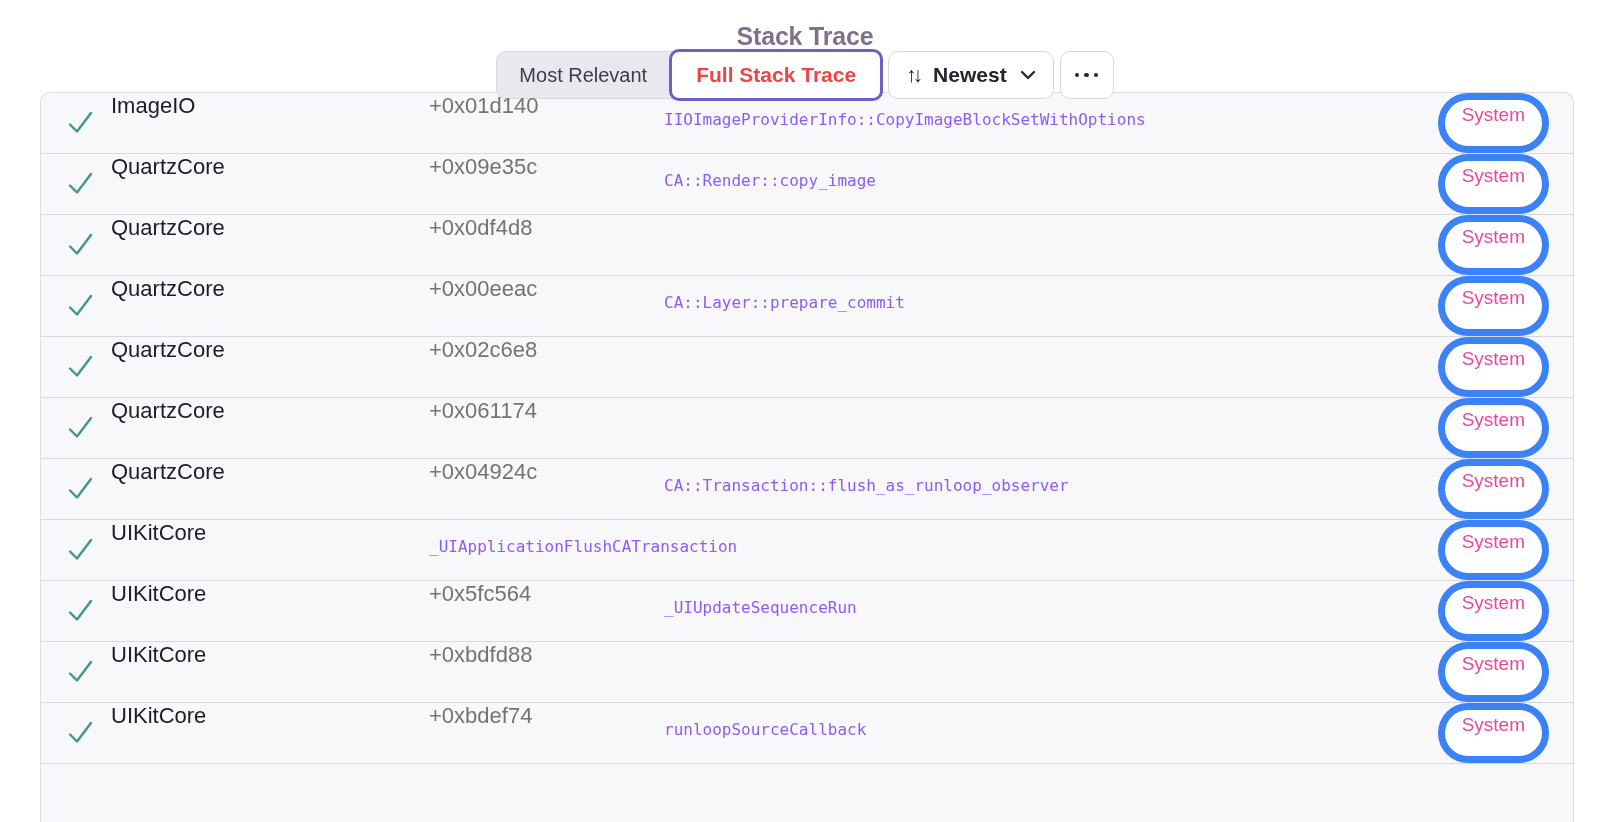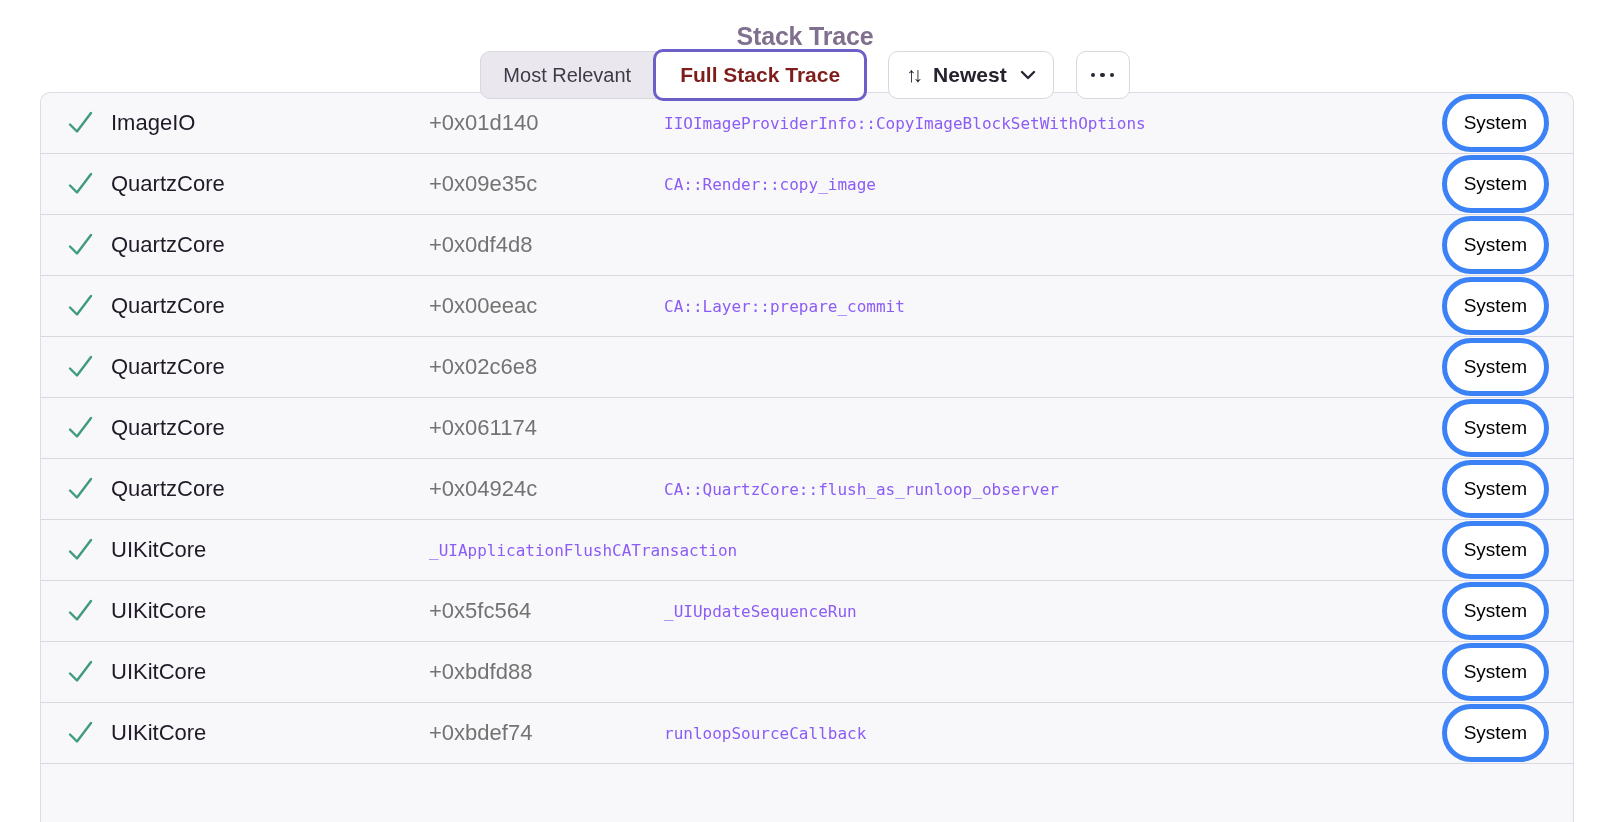--- a/index.html
+++ b/index.html
@@ -19,21 +19,21 @@
     margin: 22px 44px 0 40px;
     height: 52px;
     flex-direction: column;
   }
   .page-title {
     font-size: 25px;
     font-weight: 700;
     color: #80708f;
     letter-spacing: -0.2px;
   }
-  .controls { display: flex; align-items: center; gap: 22px; }
+  .controls { display: flex; align-items: center; gap: 6px; }
 
   .seg-group {
     display: flex;
     align-items: center;
     background: #eae8ee;
     border: 1px solid #d9d6de;
     border-radius: 10px;
     height: 48px;
   }
   .seg-inactive {
@@ -48,21 +48,21 @@
     background: #ffffff;
     border: 3px solid #6c5fc7;
     border-radius: 10px;
     height: 52px;
     margin: -3px -2px -3px 0;
     display: flex;
     align-items: center;
     padding: 0 24px;
     font-size: 21px;
     font-weight: 700;
-    color: #7f1d1d;
+    color: #ef4444;
     cursor: pointer;
     white-space: nowrap;
   }
 
   .sort-btn {
     display: flex;
     align-items: center;
     gap: 11px;
     height: 48px;
     padding: 0 17px;
@@ -107,21 +107,20 @@
     width: 1534px;
     height: 730px;
     background: #f8f8fa;
     border: 1px solid #dddce4;
     border-bottom: none;
     border-radius: 10px 10px 0 0;
     overflow: hidden;
   }
   .frame-row {
     display: flex;
-    align-items: center;
     min-height: 61px;
     border-bottom: 1px solid #d9d8e1;
     cursor: pointer;
   }
   .check-cell {
     width: 30px;
     margin-left: 26px;
     display: flex;
     align-items: center;
     flex: none;
@@ -148,25 +147,25 @@
     line-height: 31px;
     color: #8b5cf6;
     word-break: break-all;
     padding: 11px 0;
     flex: none;
   }
   .spacer { flex: 1; }
   .tag {
     margin-right: 24px;
     background: #ffffff;
-    border: 5px solid #3b82f6;
+    border: 7px solid #3b82f6;
     border-radius: 999px;
-    padding: 13px 17px;
+    padding: 4px 17px;
     font-size: 19px;
-    color: #000000;
+    color: #ec4899;
     white-space: nowrap;
     flex: none;
   }
 </style>
 </head>
 <body>
 
 <div class="header">
   <div class="page-title">Stack Trace</div>
 
@@ -265,21 +264,21 @@
     <span class="tag">System</span>
   </div>
     <div class="frame-row">
     <span class="check-cell">
       <svg width="27" height="26" viewBox="0 0 27 26">
         <path d="M3 14.5 L10 21.5 L24 3" fill="none" stroke="#3f9b7b" stroke-width="2.4" stroke-linecap="round" stroke-linejoin="round"></path>
       </svg>
     </span>
     <span class="module">QuartzCore</span>
     <span class="address">+0x04924c</span>
-    <span class="function">CA::QuartzCore::flush_as_runloop_observer</span>
+    <span class="function">CA::Transaction::flush_as_runloop_observer</span>
     <span class="spacer"></span>
     <span class="tag">System</span>
   </div>
     <div class="frame-row">
     <span class="check-cell">
       <svg width="27" height="26" viewBox="0 0 27 26">
         <path d="M3 14.5 L10 21.5 L24 3" fill="none" stroke="#3f9b7b" stroke-width="2.4" stroke-linecap="round" stroke-linejoin="round"></path>
       </svg>
     </span>
     <span class="module">UIKitCore</span>

